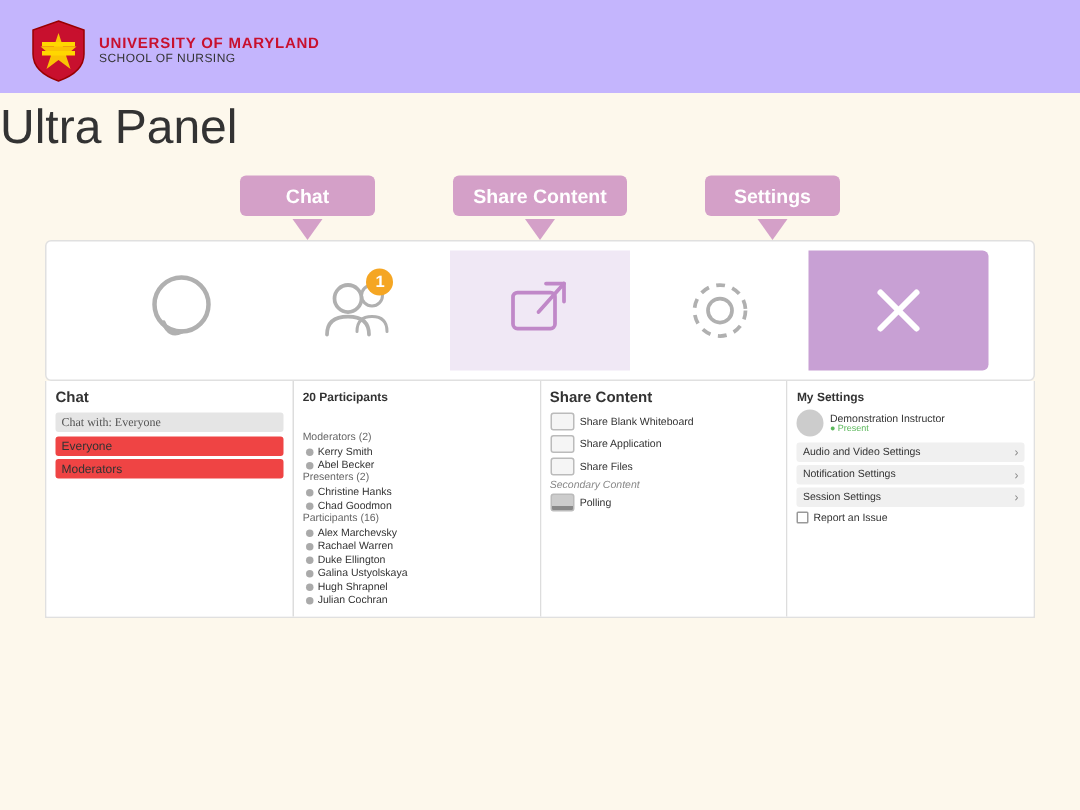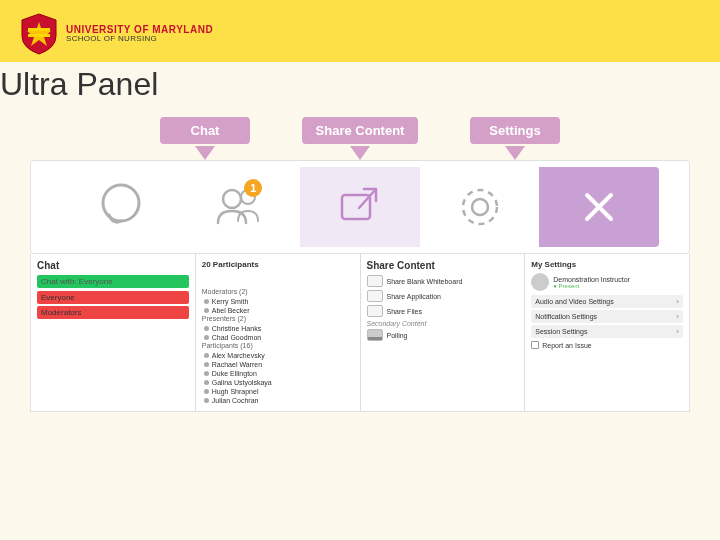--- a/index.html
+++ b/index.html
@@ -10,21 +10,21 @@
       font-family: Arial, sans-serif;
       overflow: hidden;
       position: relative;
     }
 
     
     .header {
       display: flex;
       align-items: center;
       padding: 12px 20px 6px 20px;
-      background: #fde047;
+      background: #c4b5fd;
     }
     .logo-area {
       display: flex;
       align-items: center;
       gap: 8px;
     }
     .logo-shield {
       width: 38px;
       height: 44px;
     }
@@ -147,24 +147,25 @@
     
     .chat-panel-title {
       font-size: 10px;
       font-weight: bold;
       color: #333;
       margin-bottom: 4px;
     }
     .chat-with-row {
       font-size: 8px;
       color: #555;
-      background: #22c55e;
+      background: #e5e5e5;
       padding: 2px 4px;
       border-radius: 2px;
       margin-bottom: 3px;
+      font-family: Liberation Serif, serif;
     }
     .chat-option {
       font-size: 8px;
       color: #333;
       background: #ef4444;
       padding: 2px 4px;
       border-radius: 2px;
       margin-bottom: 2px;
     }
 

